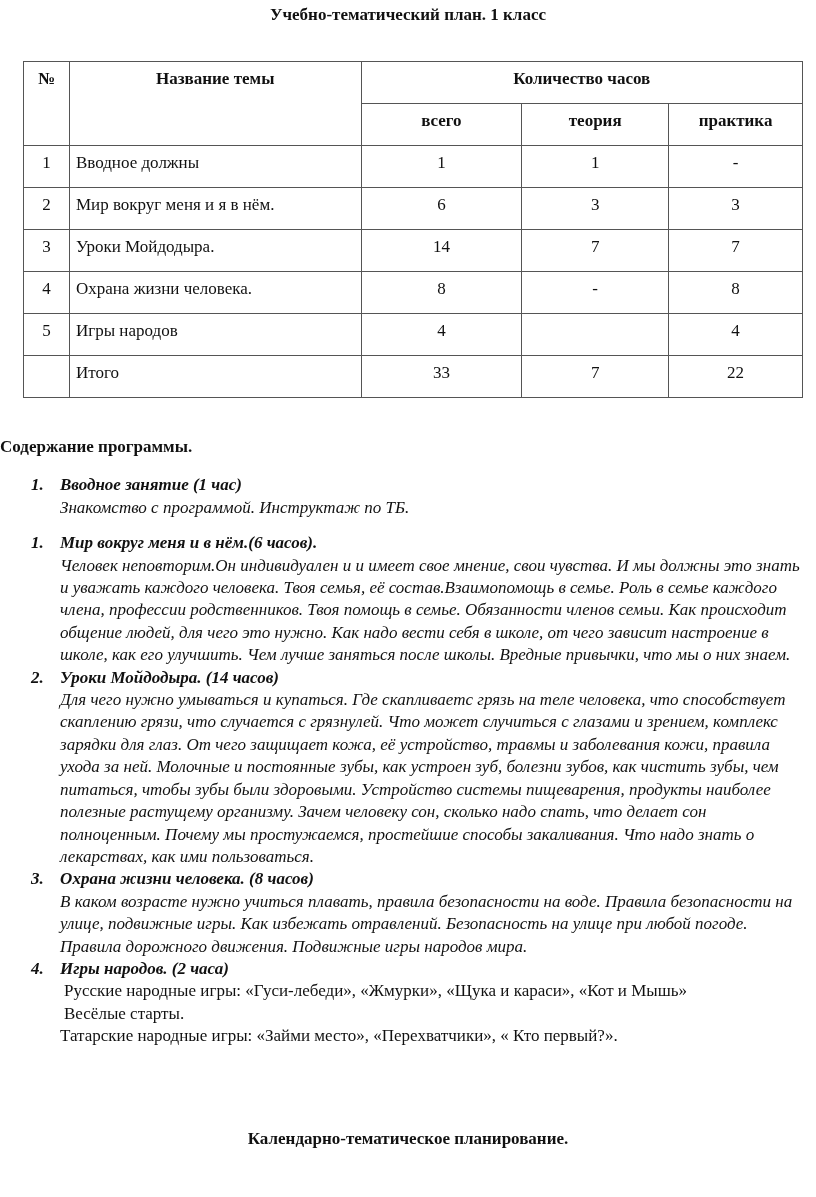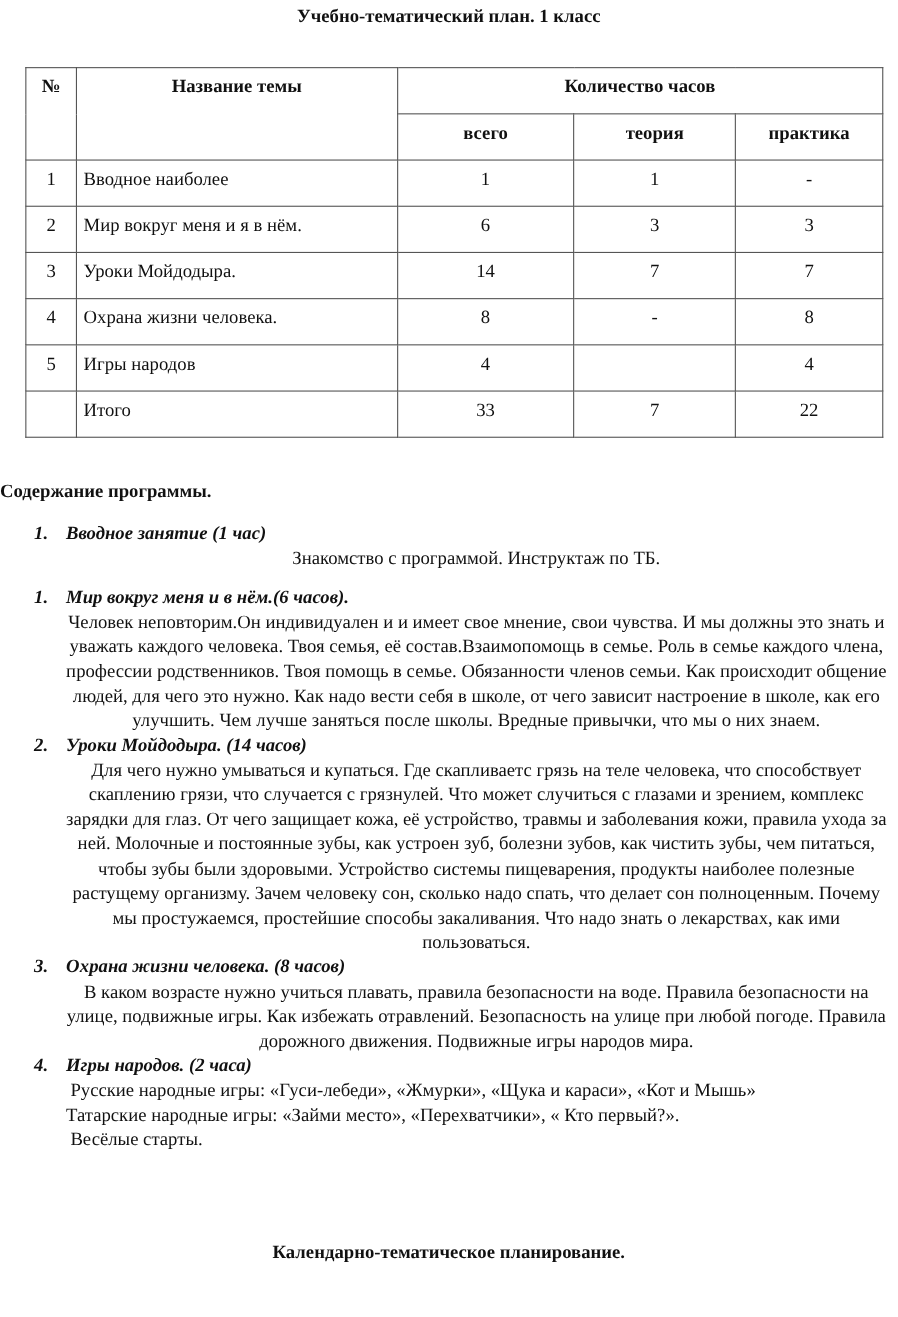--- a/index.html
+++ b/index.html
@@ -76,21 +76,22 @@
     left: 31px;
     top: 0;
     font-weight: bold;
     font-style: italic;
   }
   .section .heading {
     font-weight: bold;
     font-style: italic;
   }
   .section .body {
-    text-align: center;
+    text-align: left;
+    font-style: italic;
   }
   .section.gap-after { margin-bottom: 13px; }
   .games-line { padding-left: 0; }
   .games-line.indent { padding-left: 4px; }
 
   .footer-title {
     position: absolute;
     top: 1128px;
     left: 0;
     width: 816px;
@@ -112,21 +113,21 @@
     <th class="c-name" rowspan="2">Название темы</th>
     <th colspan="3">Количество часов</th>
   </tr>
   <tr class="hdr2">
     <th class="c-total">всего</th>
     <th class="c-theory">теория</th>
     <th class="c-practice">практика</th>
   </tr>
   <tr class="body-row">
     <td class="num">1</td>
-    <td>Вводное наиболее</td>
+    <td>Вводное должны</td>
     <td class="val">1</td>
     <td class="val">1</td>
     <td class="val">-</td>
   </tr>
   <tr class="body-row">
     <td class="num">2</td>
     <td>Мир вокруг меня и я в нём.</td>
     <td class="val">6</td>
     <td class="val">3</td>
     <td class="val">3</td>
@@ -186,18 +187,18 @@
   <div class="section">
     <span class="marker">3.</span>
     <div class="heading">Охрана жизни человека. (8 часов)</div>
     <div class="body">В каком возрасте нужно учиться плавать, правила безопасности на воде. Правила безопасности на улице, подвижные игры. Как избежать отравлений. Безопасность на улице при любой погоде. Правила дорожного движения. Подвижные игры народов мира.</div>
   </div>
 
   <div class="section">
     <span class="marker">4.</span>
     <div class="heading">Игры народов. (2 часа)</div>
     <div class="games-line indent"> Русские народные игры: «Гуси-лебеди», «Жмурки», «Щука и караси», «Кот и Мышь»</div>
+    <div class="games-line indent"> Весёлые старты.</div>
     <div class="games-line">Татарские народные игры: «Займи место», «Перехватчики», « Кто первый?».</div>
-    <div class="games-line indent"> Весёлые старты.</div>
   </div>
 </div>
 
 <div class="footer-title">Календарно-тематическое планирование.</div>
 
 </body></html>

